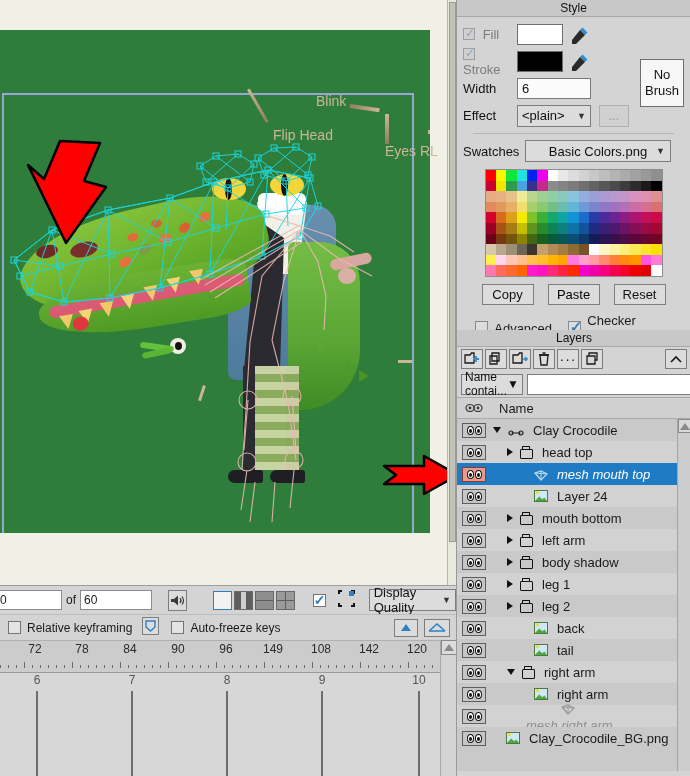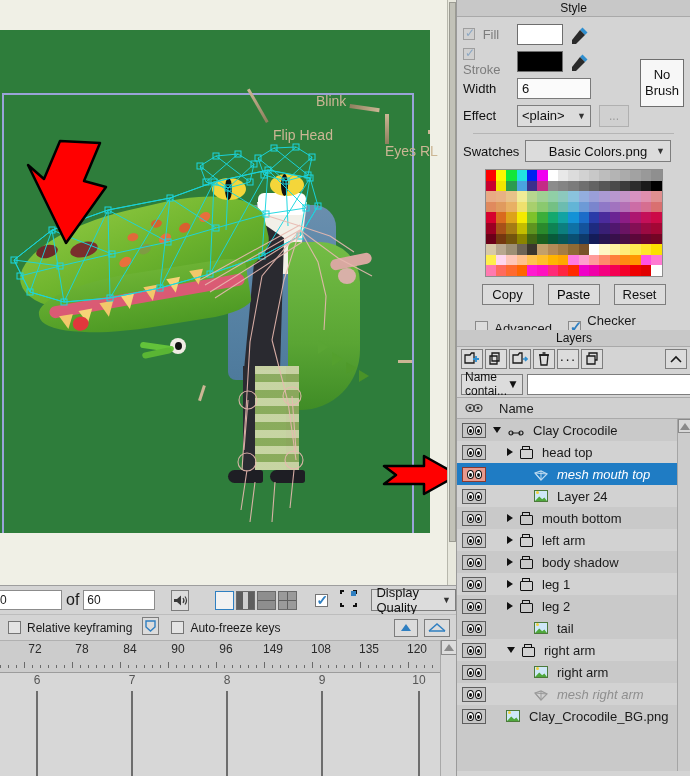--- a/index.html
+++ b/index.html
@@ -57,21 +57,21 @@
   #tl-toolbar{
     position:absolute; left:0; top:0; width:456px; height:28px;
     background:#d4d4d4; display:flex; align-items:center; gap:4px;
     padding-left:0px;
   }
   .tl-field{
     height:20px; background:#ffffff; border:1px solid #8c8c8c;
     font-size:12px; padding:1px 3px; color:#1a1a1a;
     font-family:"Liberation Sans", sans-serif;
   }
-  .tl-label{ font-size:16px; color:#1a1a1a; }
+  .tl-label{ font-size:12px; color:#1a1a1a; }
   .sq-btn{
     width:24px; height:21px; background:#dcdcdc;
     border:1px solid #7d7d7d; display:flex; align-items:center;
     justify-content:center; cursor:default;
   }
   .vmode{
     width:19px; height:19px; border:1px solid #6a6a6a; background:#b0b0b0;
     display:inline-block; position:relative;
   }
   .vmode.empty{ background:#f2f2f2; border-color:#2f7fc1; }
@@ -512,21 +512,21 @@
   </div>
 
   <div id="tl-ruler">
     <div class="num" style="left:35px;">72</div>
     <div class="num" style="left:82px;">78</div>
     <div class="num" style="left:130px;">84</div>
     <div class="num" style="left:178px;">90</div>
     <div class="num" style="left:226px;">96</div>
     <div class="num" style="left:273px;">149</div>
     <div class="num" style="left:321px;">108</div>
-    <div class="num" style="left:369px;">135</div>
+    <div class="num" style="left:369px;">142</div>
     <div class="num" style="left:417px;">120</div>
     <div class="tickbar" id="tickbar">
         <span class="tick" style="left: 0px; height: 3px;"></span>
         <span class="tick" style="left: 8px; height: 3px;"></span>
         <span class="tick" style="left: 16px; height: 3px;"></span>
         <span class="tick" style="left: 24px; height: 6px;"></span>
         <span class="tick" style="left: 32px; height: 3px;"></span>
         <span class="tick" style="left: 40px; height: 3px;"></span>
         <span class="tick" style="left: 48px; height: 3px;"></span>
         <span class="tick" style="left: 56px; height: 3px;"></span>
@@ -1029,20 +1029,33 @@
               <i></i>
               <i></i>
             </span>
           </span>
           <span class="lname" style="padding-left: 16px;">
             <span class="tri right"></span>
             <span class="ic-folder" style="margin-left: 3px; margin-top: 3px;"></span>
             <span style="margin-left: 5px;">leg 2</span>
           </span>
         </div>
+        <div class="lrow alt2">
+          <span class="eyecell">
+            <span class="eye">
+              <i></i>
+              <i></i>
+            </span>
+          </span>
+          <span class="lname" style="padding-left: 30px;">
+            <span style="width: 6px; display: inline-block;"></span>
+            <span class="ic-img" style="margin-left: 3px;"></span>
+            <span style="margin-left: 5px;">back</span>
+          </span>
+        </div>
         <div class="lrow alt">
           <span class="eyecell">
             <span class="eye">
               <i></i>
               <i></i>
             </span>
           </span>
           <span class="lname" style="padding-left: 30px;">
             <span style="width: 6px; display: inline-block;"></span>
             <span class="ic-img" style="margin-left: 3px;"></span>
@@ -1075,21 +1088,21 @@
             <span style="margin-left: 5px;">right arm</span>
           </span>
         </div>
         <div class="lrow alt2">
           <span class="eyecell">
             <span class="eye">
               <i></i>
               <i></i>
             </span>
           </span>
-          <span class="lname" style="padding-left: 30px;">
+          <span class="lname" style="padding-left: 30px; flex-direction: column;">
             <span style="width: 6px; display: inline-block;"></span>
             <span class="ic-mesh" style="margin-left: 3px;"><svg width="14" height="11" viewBox="0 0 14 11">
                 <path d="M1 3 L7 1 L13 4 L7 10 Z" fill="none" stroke="#9a9a9a" stroke-width="1.2"></path>
                 <path d="M1 3 L7 10 M7 1 L7 10 M13 4 L1 3" stroke="#9a9a9a" stroke-width="1"></path>
               </svg></span>
             <span style="margin-left: 5px; font-style: italic; color: rgb(143, 143, 143);">mesh right arm</span>
           </span>
         </div>
         <div class="lrow alt">
           <span class="eyecell">

